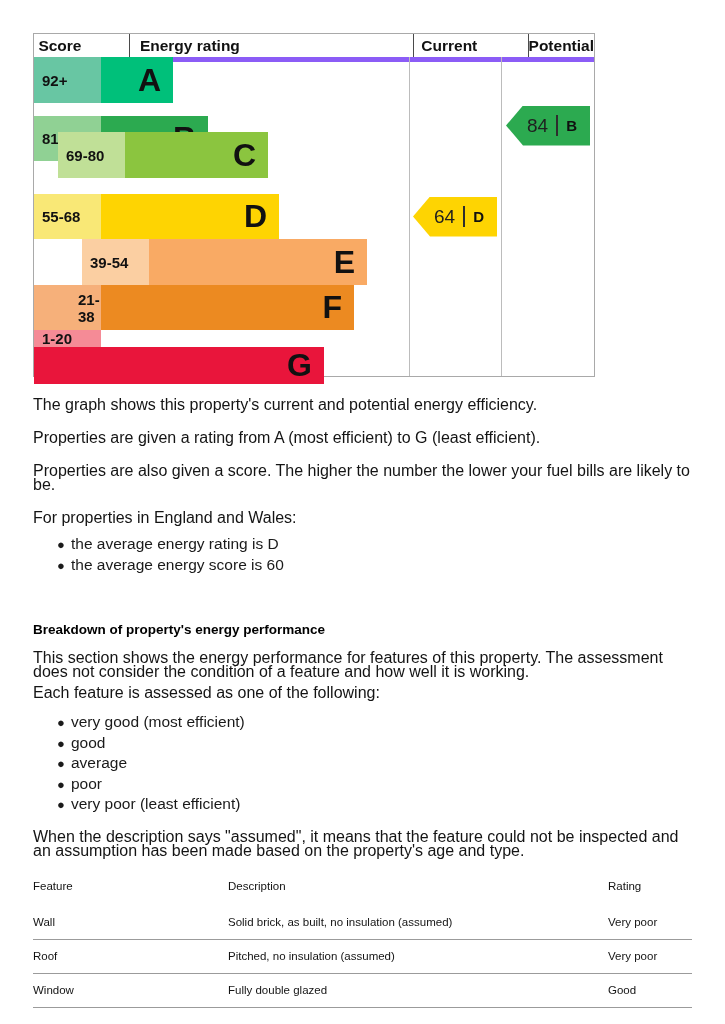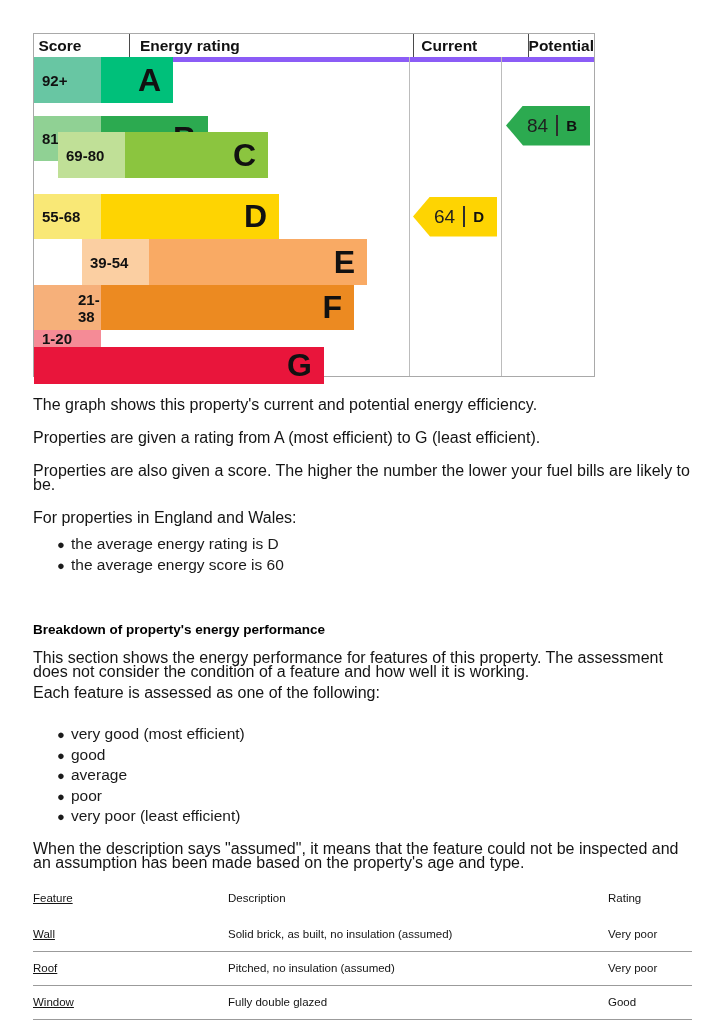--- a/index.html
+++ b/index.html
@@ -49,21 +49,21 @@
   .bullet-item { display:flex; align-items:baseline; font-size:15.5px; line-height:19.5px; color:#1a1a1a; }
   .bullet-dot { width:14px; flex:none; margin-left:24px; font-size:13px; }
   .section-heading { font-size:13.5px; font-weight:bold; margin:47px 0 14px 0; color:#000; }
   .note { margin-bottom:0; }
 
   
   .ftable { width:659px; margin-top:22px; font-size:11.5px; color:#141414; }
   .t-row { display:flex; }
   .t-header { padding:0 0 14px 0; }
   .t-data { padding:10px 0 11px 0; border-bottom:1px solid #9b9b9b; }
-  .c-feature { width:195px; flex:none;text-decoration:underline; }
+  .c-feature { width:195px; flex:none; }
   .c-desc { width:380px; flex:none; }
   .c-rating { flex:1; }
 </style>
 </head>
 <body>
 
 <div class="content">
 
   <div class="chart">
     <div class="chart-header">
@@ -144,21 +144,21 @@
     <span class="bullet-text">the average energy rating is D</span>
   </div>
       <div class="bullet-item">
     <span class="bullet-dot">●</span>
     <span class="bullet-text">the average energy score is 60</span>
   </div>
     </div>
 
   <div class="section-heading">Breakdown of property's energy performance</div>
   <p class="para" style="margin-bottom:7px">This section shows the energy performance for features of this property. The assessment does not consider the condition of a feature and how well it is working.</p>
-  <p class="para" style="margin-bottom:24px">Each feature is assessed as one of the following:</p>
+  <p class="para" style="margin-bottom:12px">Each feature is assessed as one of the following:</p>
 
   <div class="bullets" id="breakdown-bullets" style="margin-bottom:15px">
       <div class="bullet-item">
     <span class="bullet-dot">●</span>
     <span class="bullet-text">very good (most efficient)</span>
   </div>
       <div class="bullet-item">
     <span class="bullet-dot">●</span>
     <span class="bullet-text">good</span>
   </div>

